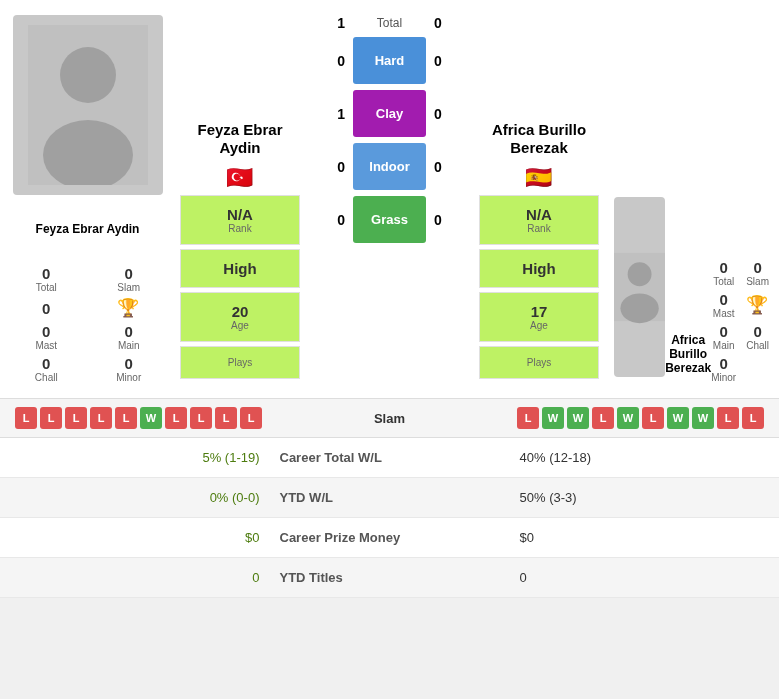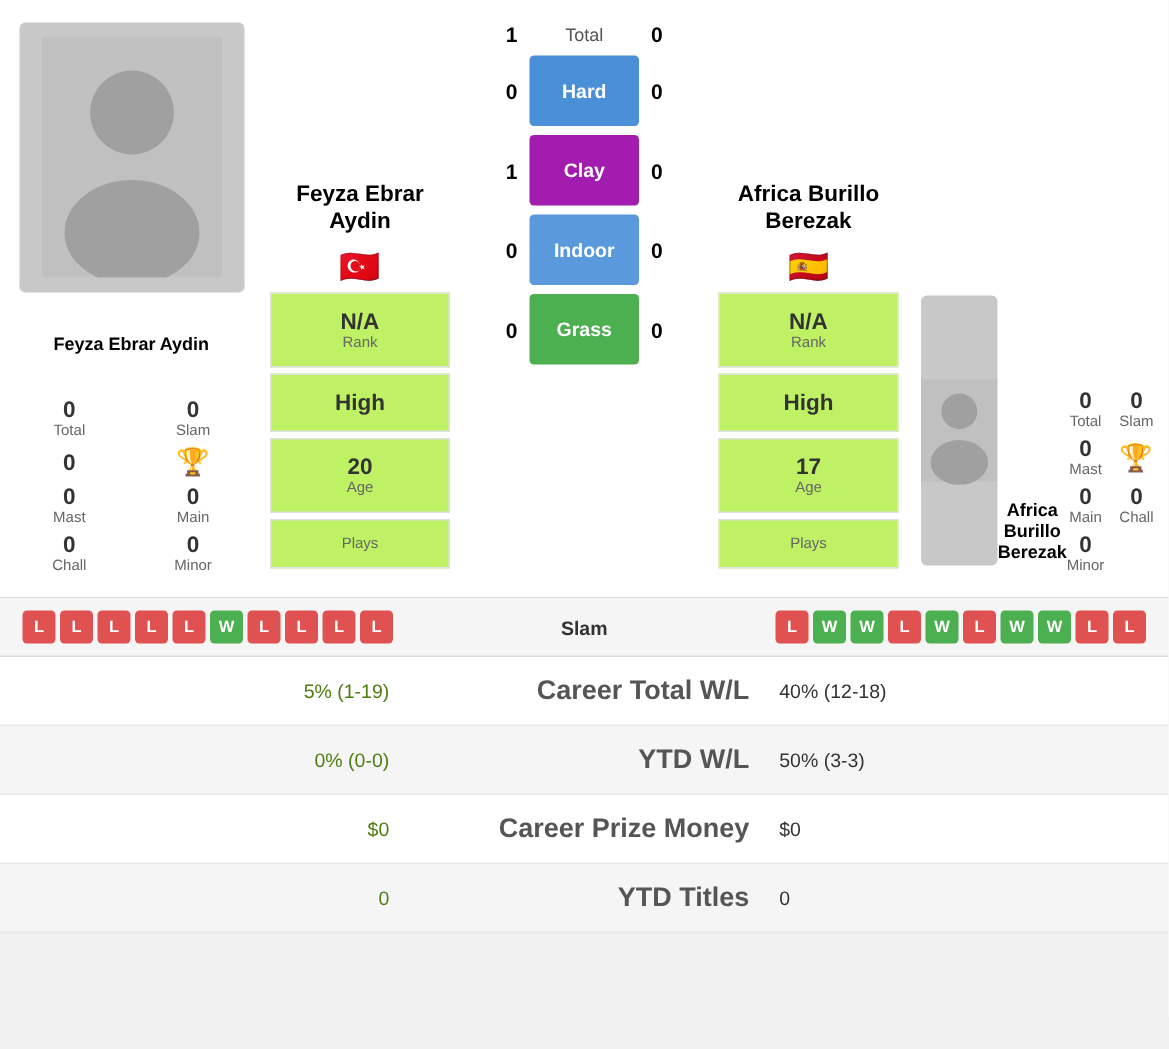--- a/index.html
+++ b/index.html
@@ -264,22 +264,22 @@
     .stats-left-val {
       flex: 1;
       text-align: right;
       font-size: 13px;
       color: #4d7c0f;
       padding-right: 20px;
     }
 
     .stats-center-label {
       width: 220px;
-      text-align: right;
-      font-size: 18px;
+      text-align: left;
+      font-size: 13px;
       font-weight: bold;
       color: #555;
     }
 
     .stats-right-val {
       flex: 1;
       text-align: left;
       font-size: 13px;
       color: #333;
       padding-left: 20px;

